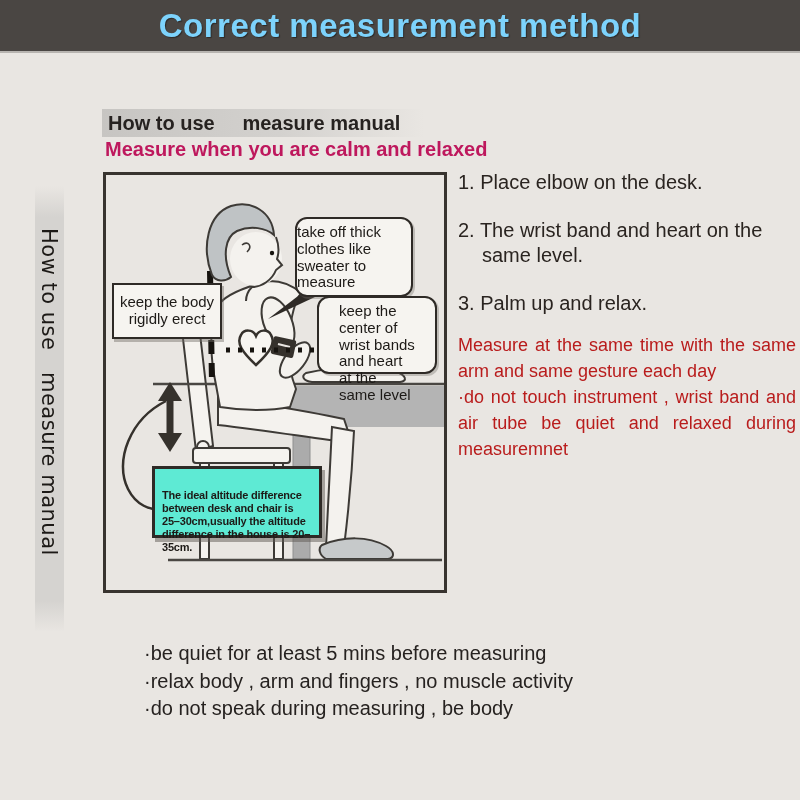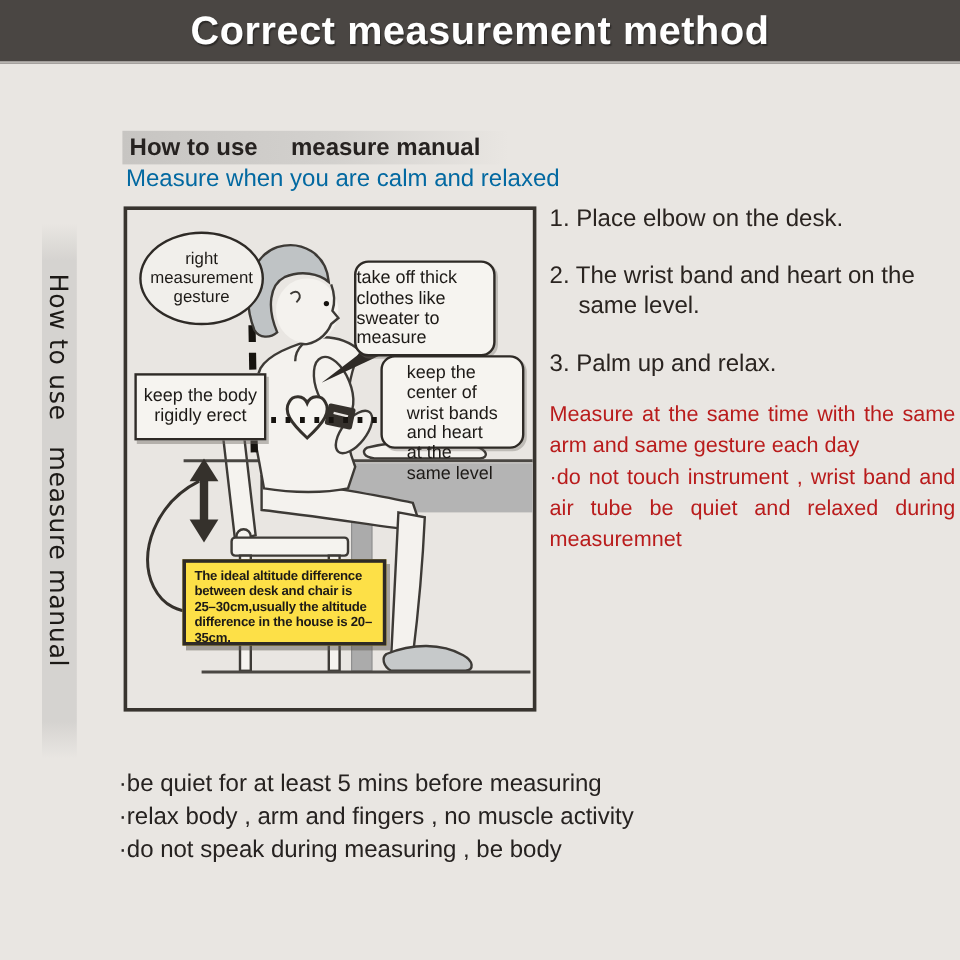--- a/index.html
+++ b/index.html
@@ -13,32 +13,32 @@
     font-family:"Liberation Sans",sans-serif;color:var(--ink);
     overflow:hidden;
   }
   
   .title-bar{
     position:absolute;left:0;top:0;width:800px;height:53px;
     background:var(--title_bar);display:flex;align-items:center;justify-content:center;
     border-bottom:2px solid #b7b4b0;
   }
   .title-bar h1{
-    color:#ffffff;font-size:33px;font-weight:700;letter-spacing:.5px;
+    color:#7dd3fc;font-size:33px;font-weight:700;letter-spacing:.5px;
     text-shadow:1px 1px 1px rgba(0,0,0,.4);
   }
   
   .section-title{
     position:absolute;left:102px;top:109px;width:322px;height:28px;
     background:linear-gradient(90deg,#c7c5c2 0%,#d3d1ce 55%,rgba(233,230,226,0) 100%);
     font-size:20px;font-weight:700;line-height:28px;padding-left:6px;
     white-space:pre;color:#262220;
   }
   .subtitle{
-    position:absolute;left:105px;top:138px;font-size:20px;font-weight:400;color:#0369a1;
+    position:absolute;left:105px;top:138px;font-size:20px;font-weight:700;color:#be185d;
   }
   
   .side-strip{
     position:absolute;left:35px;top:186px;width:29px;height:446px;
     background:linear-gradient(180deg,rgba(214,212,209,0) 0%,#d5d3d0 7%,#d5d3d0 93%,rgba(214,212,209,0) 100%);
   }
   .side-strip span{
     position:absolute;left:2px;top:42px;
     writing-mode:vertical-rl;white-space:pre;
     font-family:"DejaVu Sans",sans-serif;font-size:21px;color:#1c1916;letter-spacing:.5px;
@@ -52,49 +52,49 @@
   .callout{
     position:absolute;border:2.5px solid #2e2a26;background:#f6f4f0;color:#1d1a17;
     font-size:15px;line-height:1.12;font-weight:400;
   }
   .callout.ellipse{
     left:10px;top:18px;width:104px;height:78px;border-radius:50%;
     display:flex;align-items:center;justify-content:center;text-align:center;
     font-size:14px;padding:4px 8px;background:#f1efeb;
   }
   .callout.posture{
-    left:6px;top:136px;width:110px;height:56px;text-align:center;
+    left:6px;top:108px;width:110px;height:56px;text-align:center;
     display:flex;align-items:center;justify-content:center;
     box-shadow:2px 3px 0 rgba(115,110,104,.45);padding:2px;
   }
   .callout.clothes{
     left:189px;top:42px;width:118px;height:80px;border-radius:12px;
     padding:5px 0;box-shadow:2px 2px 0 rgba(115,110,104,.35);
   }
   .callout.wrist{
     left:211px;top:121px;width:120px;height:78px;border-radius:12px;
     padding:5px 20px;box-shadow:2px 2px 0 rgba(115,110,104,.35);
   }
   .callout.altitude{
     left:46px;top:291px;width:170px;height:72px;border-width:3px;
     font-size:11px;font-weight:700;line-height:1.18;letter-spacing:-.2px;
-    padding:5px 7px;background:#fde047;box-shadow:3px 4px 0 rgba(95,90,84,.5);
+    padding:20px 7px;background:#5eead4;box-shadow:3px 4px 0 rgba(95,90,84,.5);
   }
   
   .instructions{position:absolute;left:458px;top:170px;width:338px;color:#2a2420;}
   .step{
     font-size:20px;line-height:25px;margin-bottom:23px;
     padding-left:24px;text-indent:-24px;
   }
   .step:nth-child(3){margin-bottom:0;}
   .notes{position:absolute;left:458px;top:332px;width:338px;color:#b91c1c;}
   .notes p{font-size:18px;line-height:26px;text-align:justify;}
   
   .tips{position:absolute;left:99px;top:640px;width:680px;color:#262220;}
-  .tips div{font-size:20px;line-height:27.5px;}
+  .tips div{font-size:20px;line-height:27.5px;margin-left:45px;}
 </style>
 </head>
 <body>
 
 <header class="title-bar">
   <h1>Correct measurement method</h1>
 </header>
 
 <div class="section-title">How to use     measure manual</div>
 <div class="subtitle">Measure when you are calm and relaxed</div>
@@ -154,23 +154,20 @@
     <g fill="#35312c">
       <line x1="64" y1="222" x2="64" y2="262" stroke="#35312c" stroke-width="7"></line>
       <polygon points="64,207 52,226 76,226"></polygon>
       <polygon points="64,277 52,258 76,258"></polygon>
     </g>
     <path d="M60,226 C24,244 8,286 22,314 C30,330 44,336 58,334" fill="none" stroke="#35312c" stroke-width="2.5"></path>
 
     <polygon points="196,118 226,114 162,144" fill="#2e2a26"></polygon>
   </svg>
 
-  <div class="callout ellipse">
-    <span>right measurement gesture</span>
-  </div>
   <div class="callout posture">
     <span>keep the body rigidly erect</span>
   </div>
   <div class="callout clothes">
     <span>take off thick clothes like sweater to measure</span>
   </div>
   <div class="callout wrist">
     <span>keep the center of wrist bands and heart at the same level</span>
   </div>
   <div class="callout altitude">

